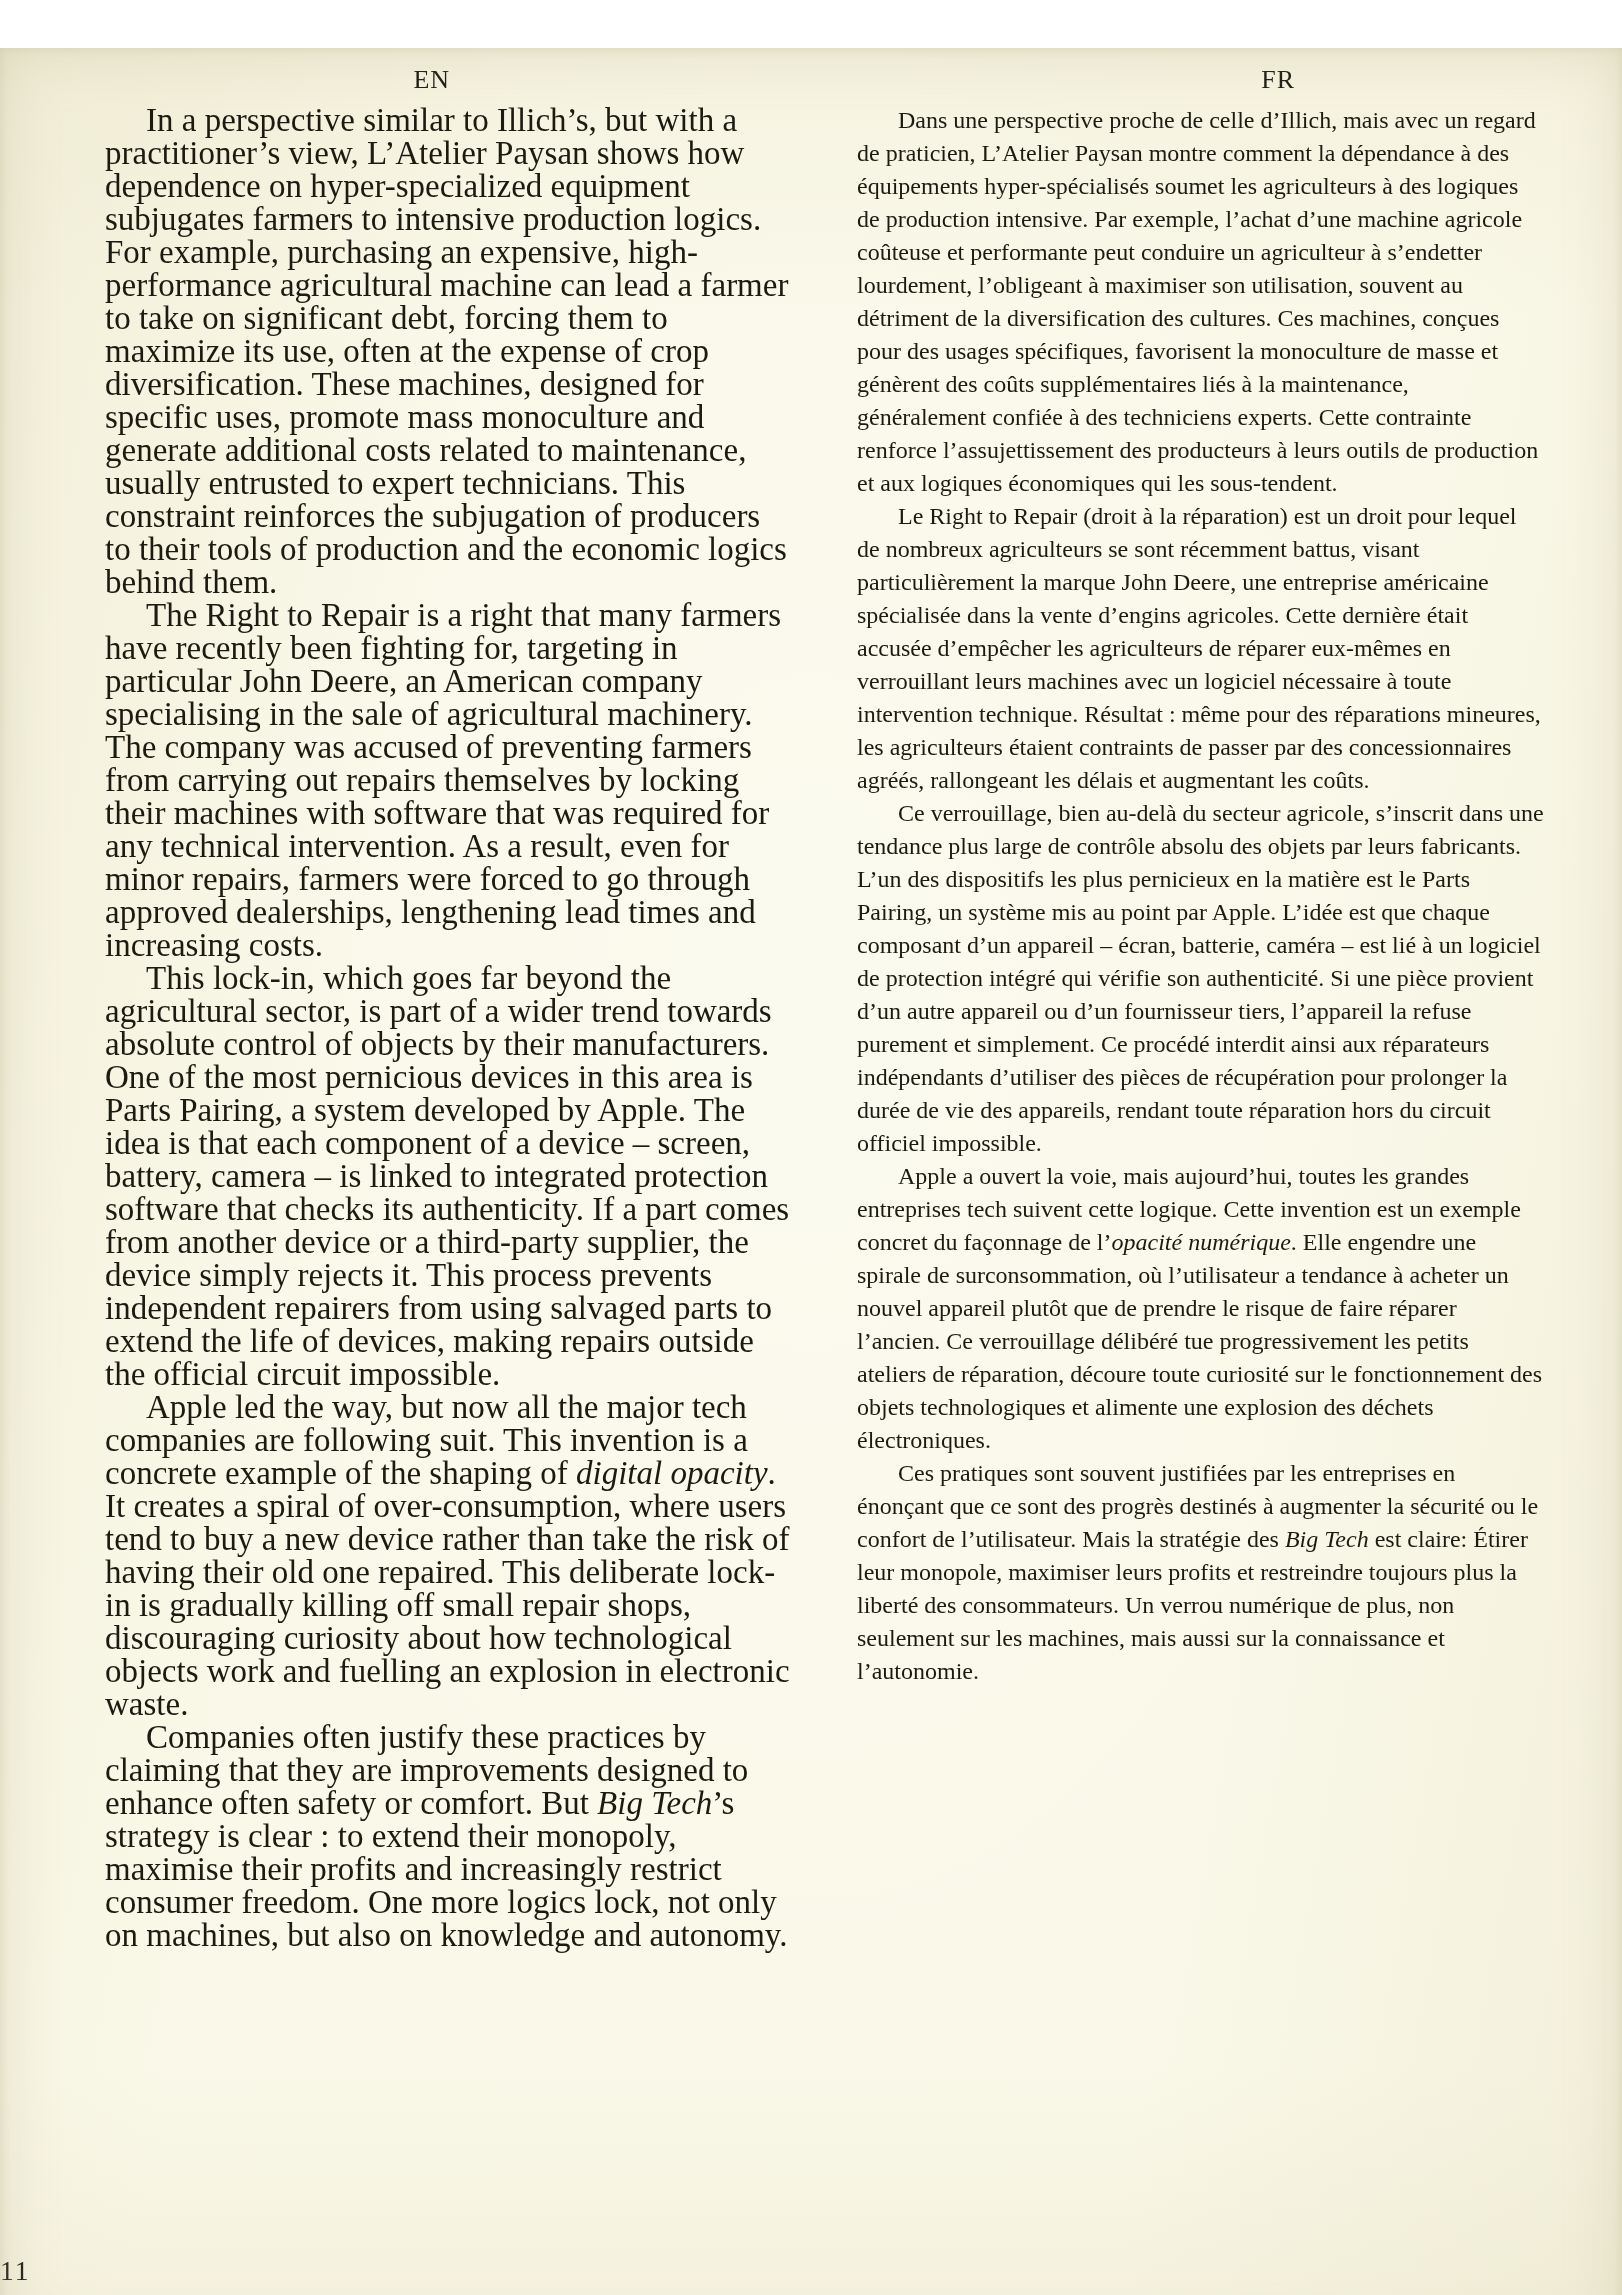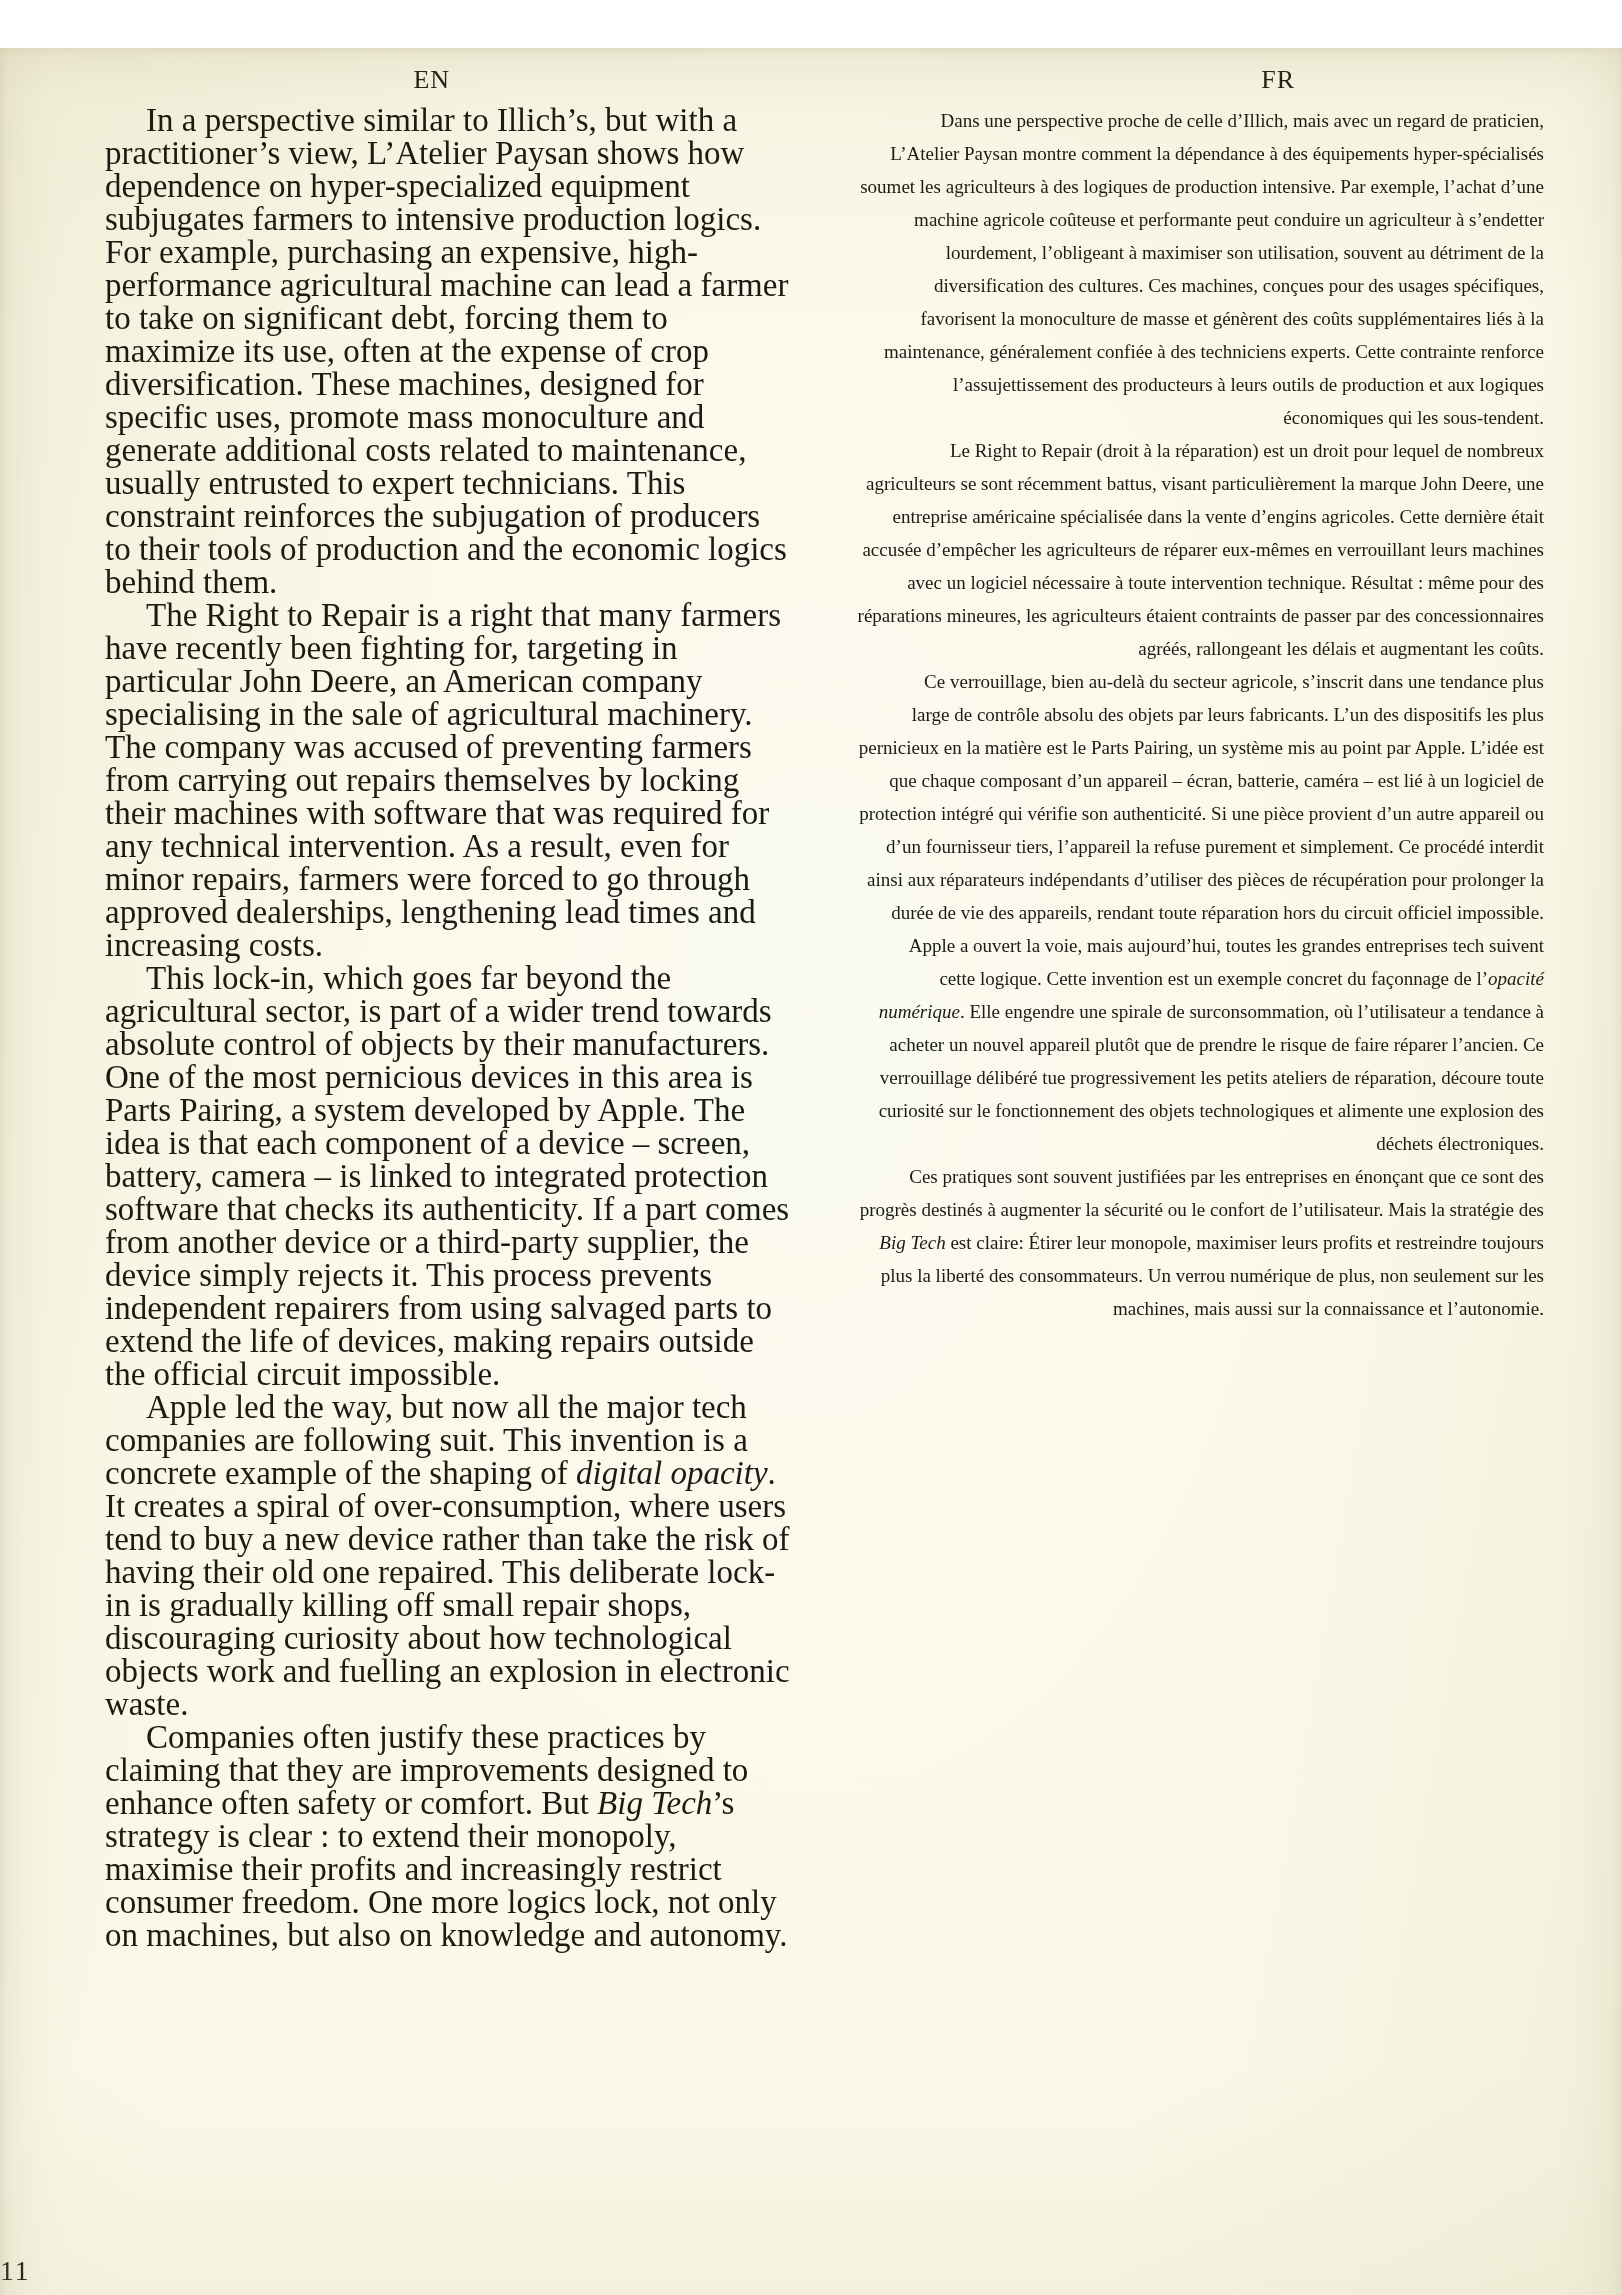--- a/index.html
+++ b/index.html
@@ -74,23 +74,22 @@
   .col p {
     margin: 0;
     text-indent: 41px;
     font-size: 33px;
     line-height: 33px;
     text-align: left;
     color: #1b1b12;
     -webkit-font-smoothing: antialiased;
   }
   .col.fr p {
-    font-size: 19px;
+    font-size: 24px;
     line-height: 33px;
-    text-align: right;
   }
   .col p em { }
 
   
   .folio {
     position: absolute;
     left: 0;
     top: 2207px;
     width: 1623px;
     text-align: left;

